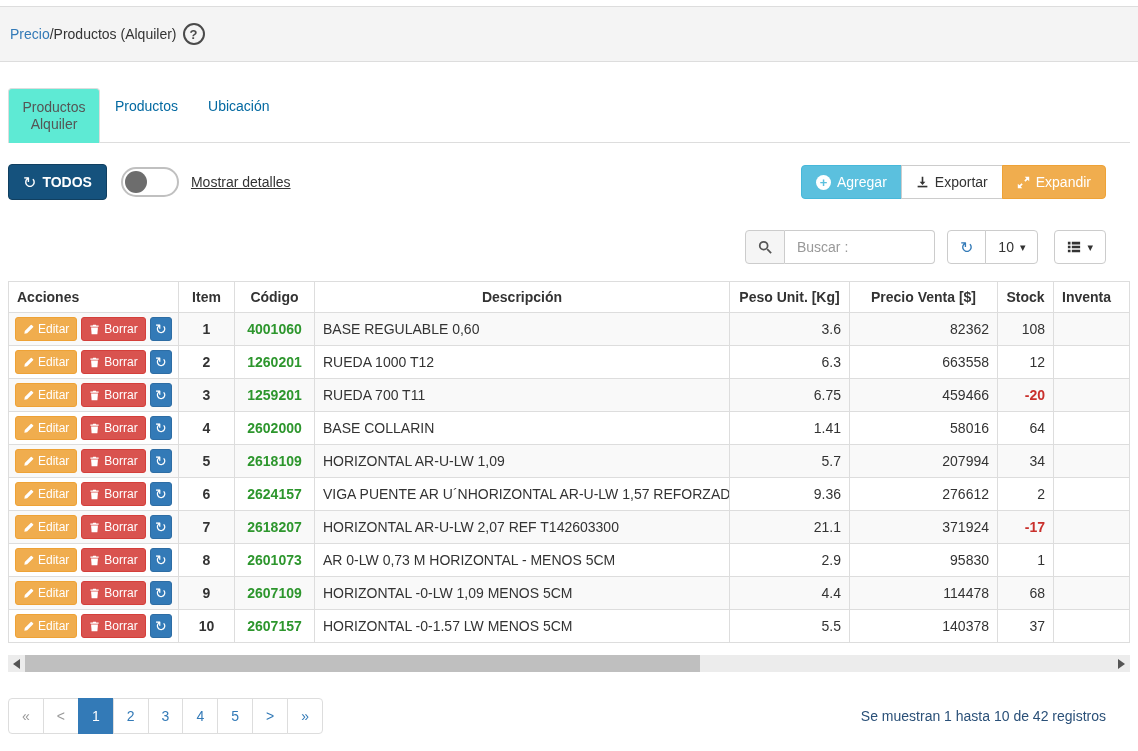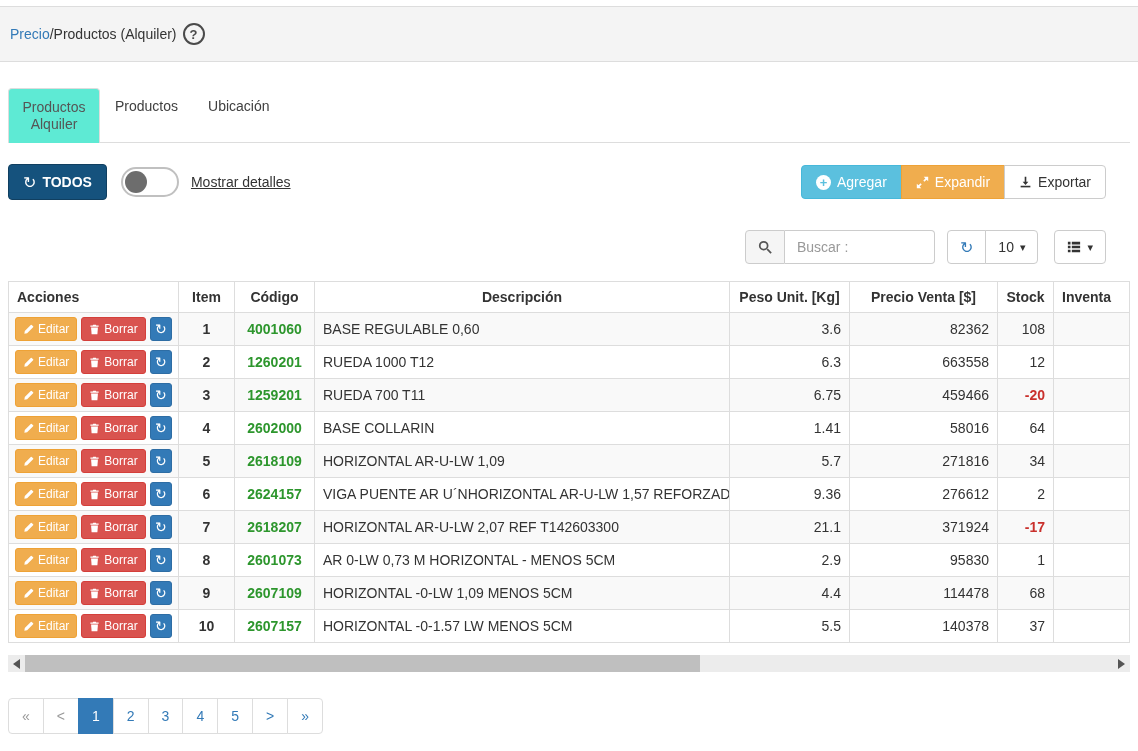--- a/index.html
+++ b/index.html
@@ -40,21 +40,21 @@
   
   .tabs {
     display: flex;
     align-items: flex-start;
     height: 55px;
     margin-top: 26px;
     border-bottom: 1px solid #ddd;
   }
   .tab {
     padding: 10px 15px;
-    color: #404040;
+    color: #0369a1;
     cursor: pointer;
     line-height: 17px;
   }
   .tab.active {
     width: 92px; height: 55px;
     padding: 10px 8px;
     text-align: center;
     color: #555;
     background: #5eead4;
     border: 1px solid #ddd;
@@ -198,33 +198,33 @@
     <div class="toggle">
       <div class="knob"></div>
     </div>
     <span class="toggle-label">Mostrar detalles</span>
 
     <div class="toolbar-right">
       <button class="btn btn-info">
         <span class="plus-circle">+</span>
         <span>Agregar</span>
       </button>
+      <button class="btn">
+        <svg class="ico" width="13" height="13" viewBox="0 0 16 16" fill="#333">
+            <path d="M7 1h2v6h2.5L8 11 4.5 7H7V1z"></path>
+            <path d="M2 12h12v2H2z"></path>
+          </svg>
+        <span>Exportar</span>
+      </button>
       <button class="btn btn-warning">
         <svg class="ico" width="13" height="13" viewBox="0 0 16 16" fill="#fff">
             <path d="M9.5 1H15v5.5l-2-2L10.4 7 9 5.6 11.5 3l-2-2z"></path>
             <path d="M1 9.5V15h5.5l-2-2L7 10.4 5.6 9 3 11.5l-2-2z"></path>
           </svg>
         <span>Expandir</span>
-      </button>
-      <button class="btn">
-        <svg class="ico" width="13" height="13" viewBox="0 0 16 16" fill="#333">
-            <path d="M7 1h2v6h2.5L8 11 4.5 7H7V1z"></path>
-            <path d="M2 12h12v2H2z"></path>
-          </svg>
-        <span>Exportar</span>
       </button>
     </div>
   </div>
 
   <div class="search-row">
     <div class="input-group">
       <button class="addon-btn">
         <svg width="14" height="14" viewBox="0 0 16 16" fill="none" stroke="#555" stroke-width="2">
             <circle cx="6.5" cy="6.5" r="4.5"></circle>
             <line x1="10.5" y1="10.5" x2="15" y2="15"></line>
@@ -413,21 +413,21 @@
                 </button>
             <button class="btn-xs sync">
                   <span>↻</span>
                 </button>
           </div>
             </td>
           <td class="td-item">5</td>
           <td class="td-codigo">2618109</td>
           <td>HORIZONTAL AR-U-LW 1,09</td>
           <td class="td-num">5.7</td>
-          <td class="td-num">271816</td>
+          <td class="td-num">207994</td>
           <td class="td-num">34</td>
           <td></td>
         </tr>
 
         <tr>
           <td class="td-actions">
               <div class="action-group">
             <button class="btn-xs edit">
                   <svg width="11" height="11" viewBox="0 0 16 16" fill="#fff">
                     <path d="M11.3 1.3a1 1 0 0 1 1.4 0l2 2a1 1 0 0 1 0 1.4L6 13.4 2 14l.6-4 8.7-8.7z"></path>
@@ -595,15 +595,16 @@
       <div class="page-btn disabled">«</div>
       <div class="page-btn disabled">&lt;</div>
       <div class="page-btn active">1</div>
       <div class="page-btn">2</div>
       <div class="page-btn">3</div>
       <div class="page-btn">4</div>
       <div class="page-btn">5</div>
       <div class="page-btn">&gt;</div>
       <div class="page-btn">»</div>
     </div>
+    <div class="records-summary">Se muestran 1 hasta 10 de 42 registros</div>
   </div>
 
 </div>
 
 </body></html>

